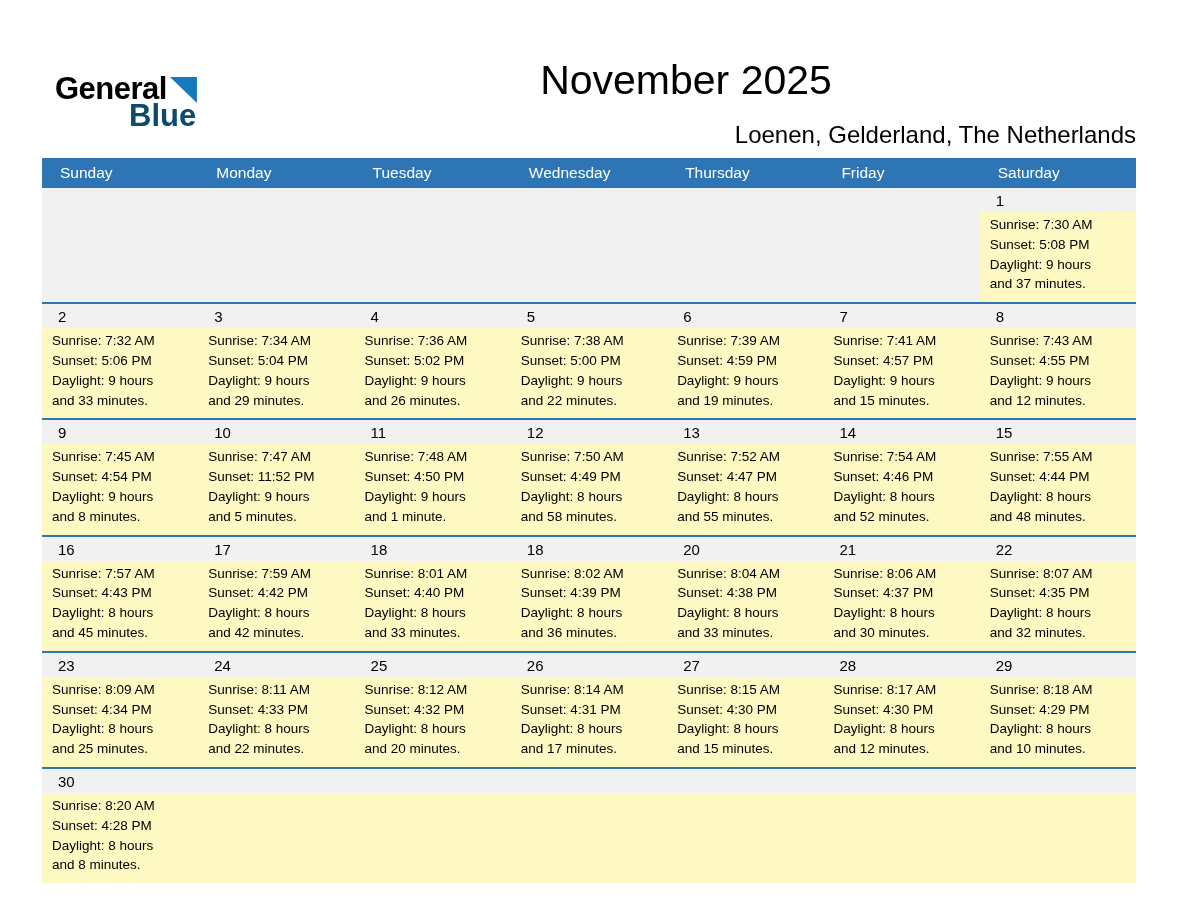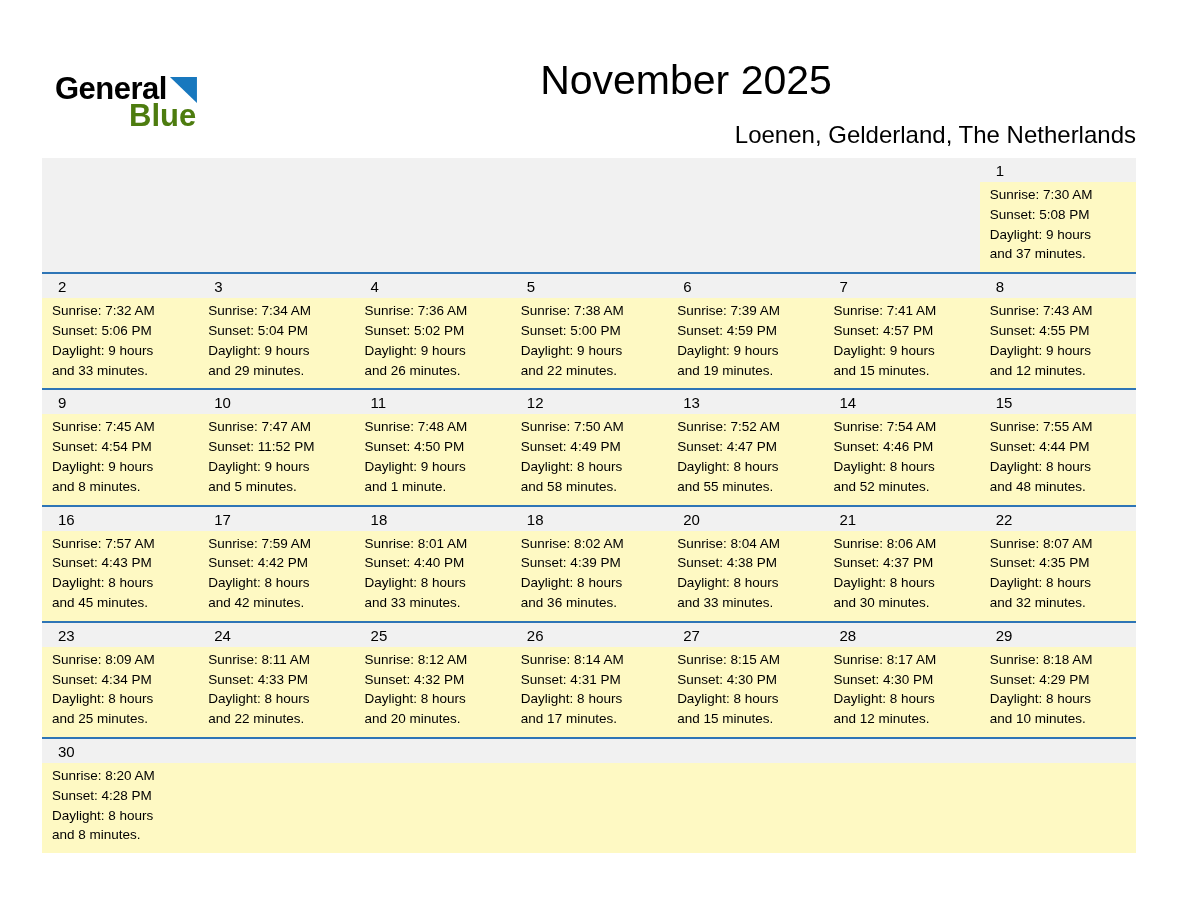--- a/index.html
+++ b/index.html
@@ -39,21 +39,21 @@
     height: 26px;
     background: #1878BE;
     clip-path: polygon(0 0, 100% 0, 100% 100%);
     margin-left: 3px;
     margin-top: 3px;
   }
   .logo-blue {
     display: block;
     font-size: 31px;
     font-weight: bold;
-    color: #4d7c0f;
+    color: #0c4a6e;
     line-height: 28px;
     margin-left: 74px;
     margin-top: -2px;
   }
   .titles {
     position: absolute;
     right: 52px;
     top: 56px;
     text-align: right;
     width: 900px;
@@ -146,20 +146,29 @@
     </div>
     <span class="logo-blue">Blue</span>
   </div>
 
   <div class="titles">
     <div class="month-title">November 2025</div>
     <div class="location">Loenen, Gelderland, The Netherlands</div>
   </div>
 
   <div class="calendar">
+    <div class="weekday-header" id="weekday-row">
+        <div class="weekday-cell">Sunday</div>
+        <div class="weekday-cell">Monday</div>
+        <div class="weekday-cell">Tuesday</div>
+        <div class="weekday-cell">Wednesday</div>
+        <div class="weekday-cell">Thursday</div>
+        <div class="weekday-cell">Friday</div>
+        <div class="weekday-cell">Saturday</div>
+      </div>
     <div id="weeks">
         <div class="week-row">
           <div class="day-cell">
             <div class="num-strip"></div>
             <div class="day-body out-month"></div>
           </div>
           <div class="day-cell">
             <div class="num-strip"></div>
             <div class="day-body out-month"></div>
           </div>

